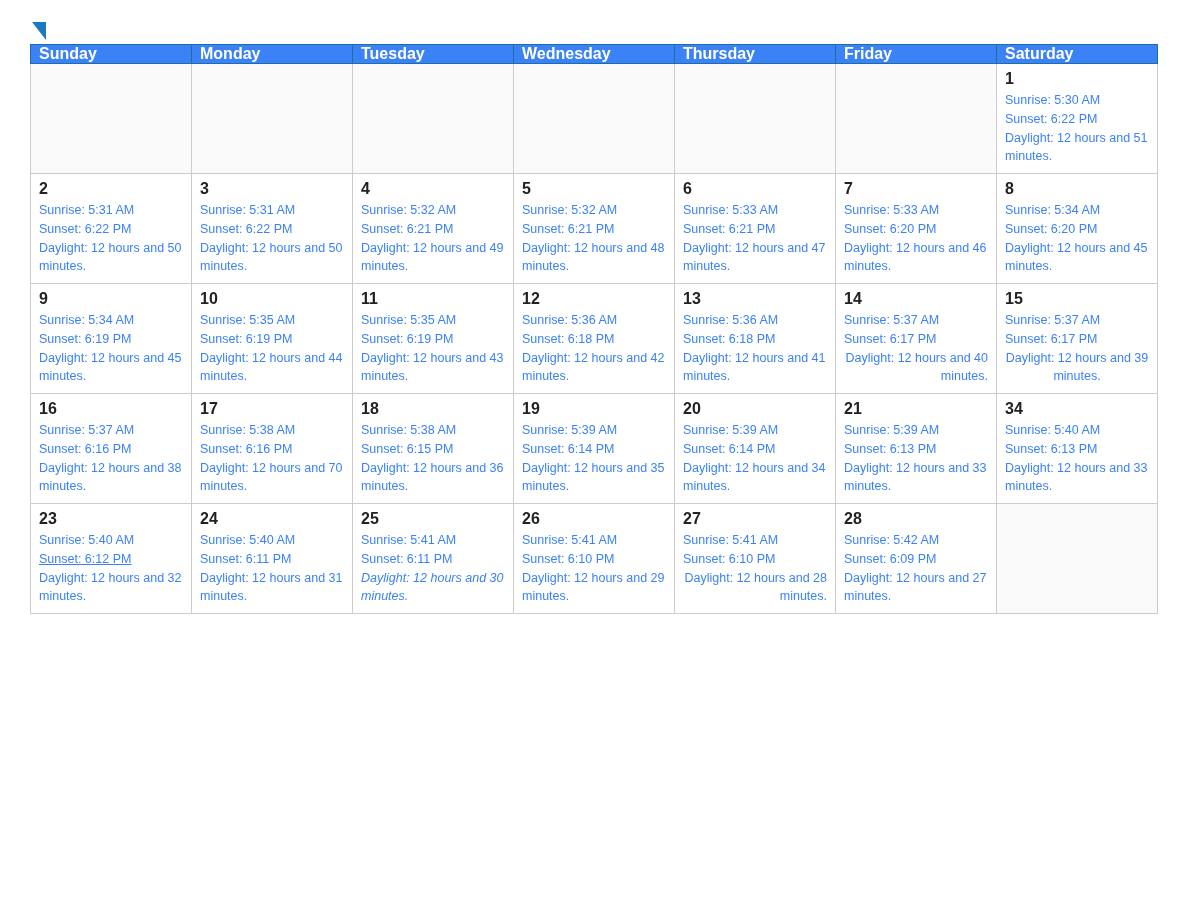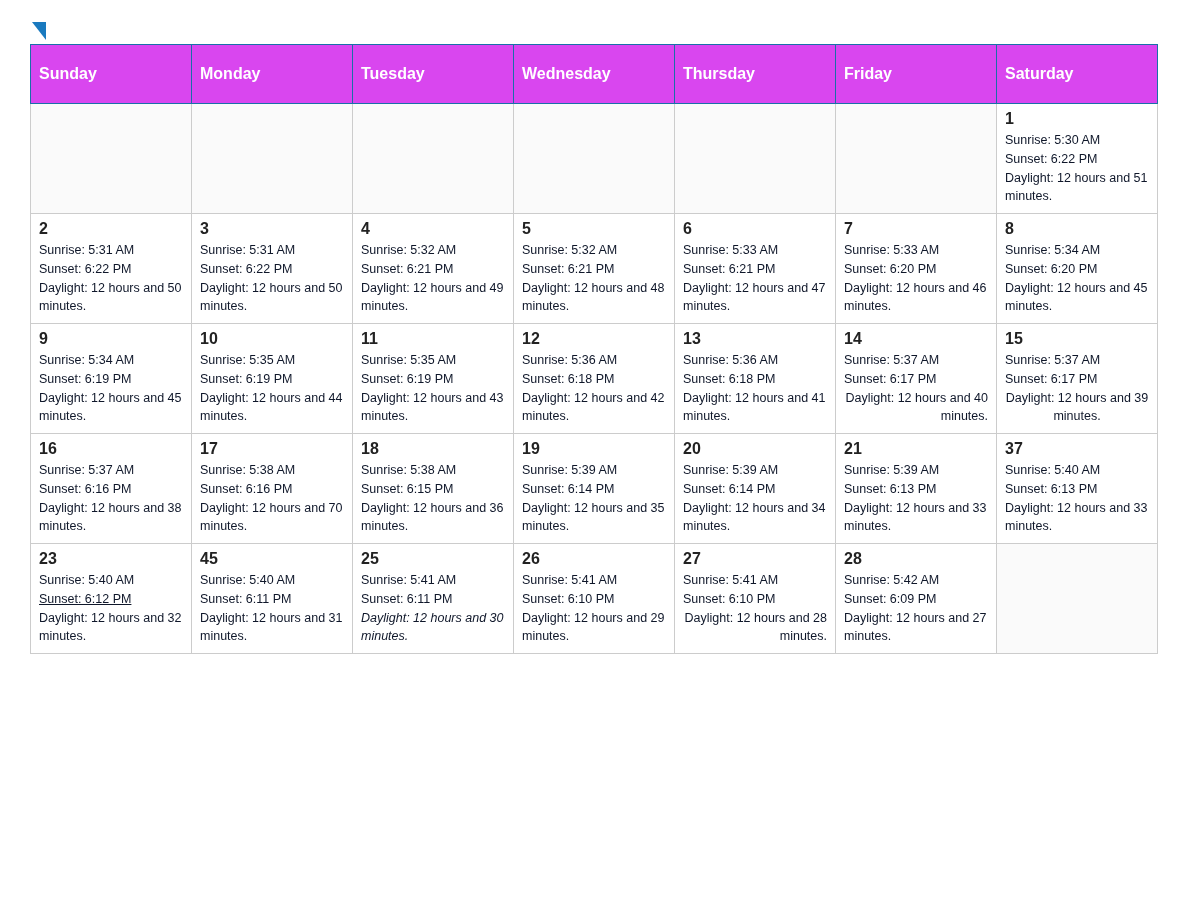--- a/index.html
+++ b/index.html
@@ -34,25 +34,25 @@
       font-size: 20px;
       font-weight: normal;
       color: #444;
     }
     table {
       width: 100%;
       border-collapse: collapse;
       margin-top: 8px;
     }
     thead tr th {
-      background-color: #d946ef;
+      background-color: #3b82f6;
       color: #fff;
       font-size: 16px;
       font-weight: bold;
-      padding: 20px 8px;
+      padding: 0 8px;
       text-align: left;
       border: 1px solid #1a6fa8;
     }
     tbody tr td {
       vertical-align: top;
       padding: 6px 8px;
       border: 1px solid #ccc;
       font-size: 13px;
       color: #333;
       width: 14.28%;
@@ -61,21 +61,21 @@
     }
     tbody tr td .day-number {
       font-size: 16px;
       font-weight: bold;
       color: #222;
       display: block;
       margin-bottom: 3px;
     }
     tbody tr td .day-info {
       font-size: 12.5px;
-      color: #0f172a;
+      color: #3b82f6;
       line-height: 1.5;
     }
     tbody tr td.empty {
       background: #fafafa;
     }
   </style>
 </head>
 <body>
 
 <div class="header">
@@ -280,39 +280,39 @@
         </td>
         <td>
           <span class="day-number">21</span>
           <div class="day-info">
             <span style="display: block;">Sunrise: 5:39 AM</span>
             <span style="display: block;">Sunset: 6:13 PM</span>
             <span style="display: block;">Daylight: 12 hours and 33 minutes.</span>
           </div>
         </td>
         <td>
-          <span class="day-number">37</span>
+          <span class="day-number">34</span>
           <div class="day-info">
             <span style="display: block;">Sunrise: 5:40 AM</span>
             <span style="display: block;">Sunset: 6:13 PM</span>
             <span style="display: block;">Daylight: 12 hours and 33 minutes.</span>
           </div>
         </td>
       </tr>
       <tr>
         <td>
           <span class="day-number">23</span>
           <div class="day-info">
             <span style="display: block;">Sunrise: 5:40 AM</span>
             <span style="display: block; text-decoration: underline;">Sunset: 6:12 PM</span>
             <span style="display: block;">Daylight: 12 hours and 32 minutes.</span>
           </div>
         </td>
         <td>
-          <span class="day-number">45</span>
+          <span class="day-number">24</span>
           <div class="day-info">
             <span style="display: block;">Sunrise: 5:40 AM</span>
             <span style="display: block;">Sunset: 6:11 PM</span>
             <span style="display: block;">Daylight: 12 hours and 31 minutes.</span>
           </div>
         </td>
         <td>
           <span class="day-number">25</span>
           <div class="day-info">
             <span style="display: block;">Sunrise: 5:41 AM</span>

